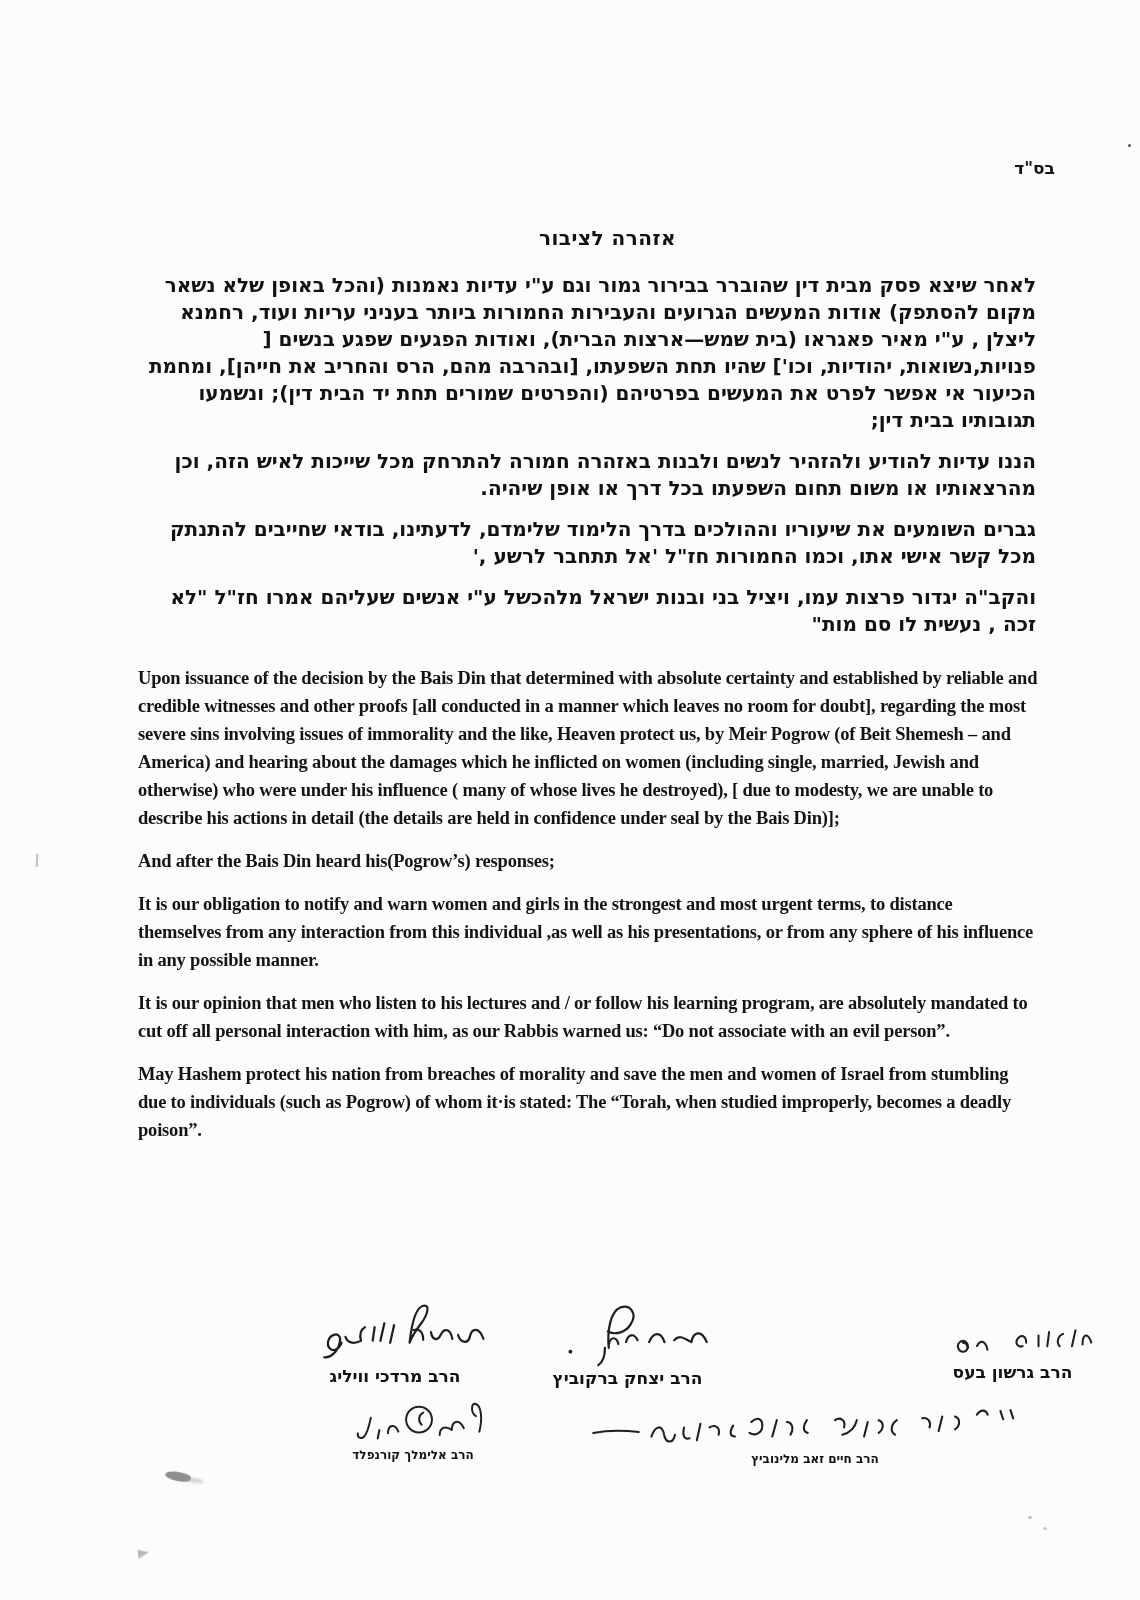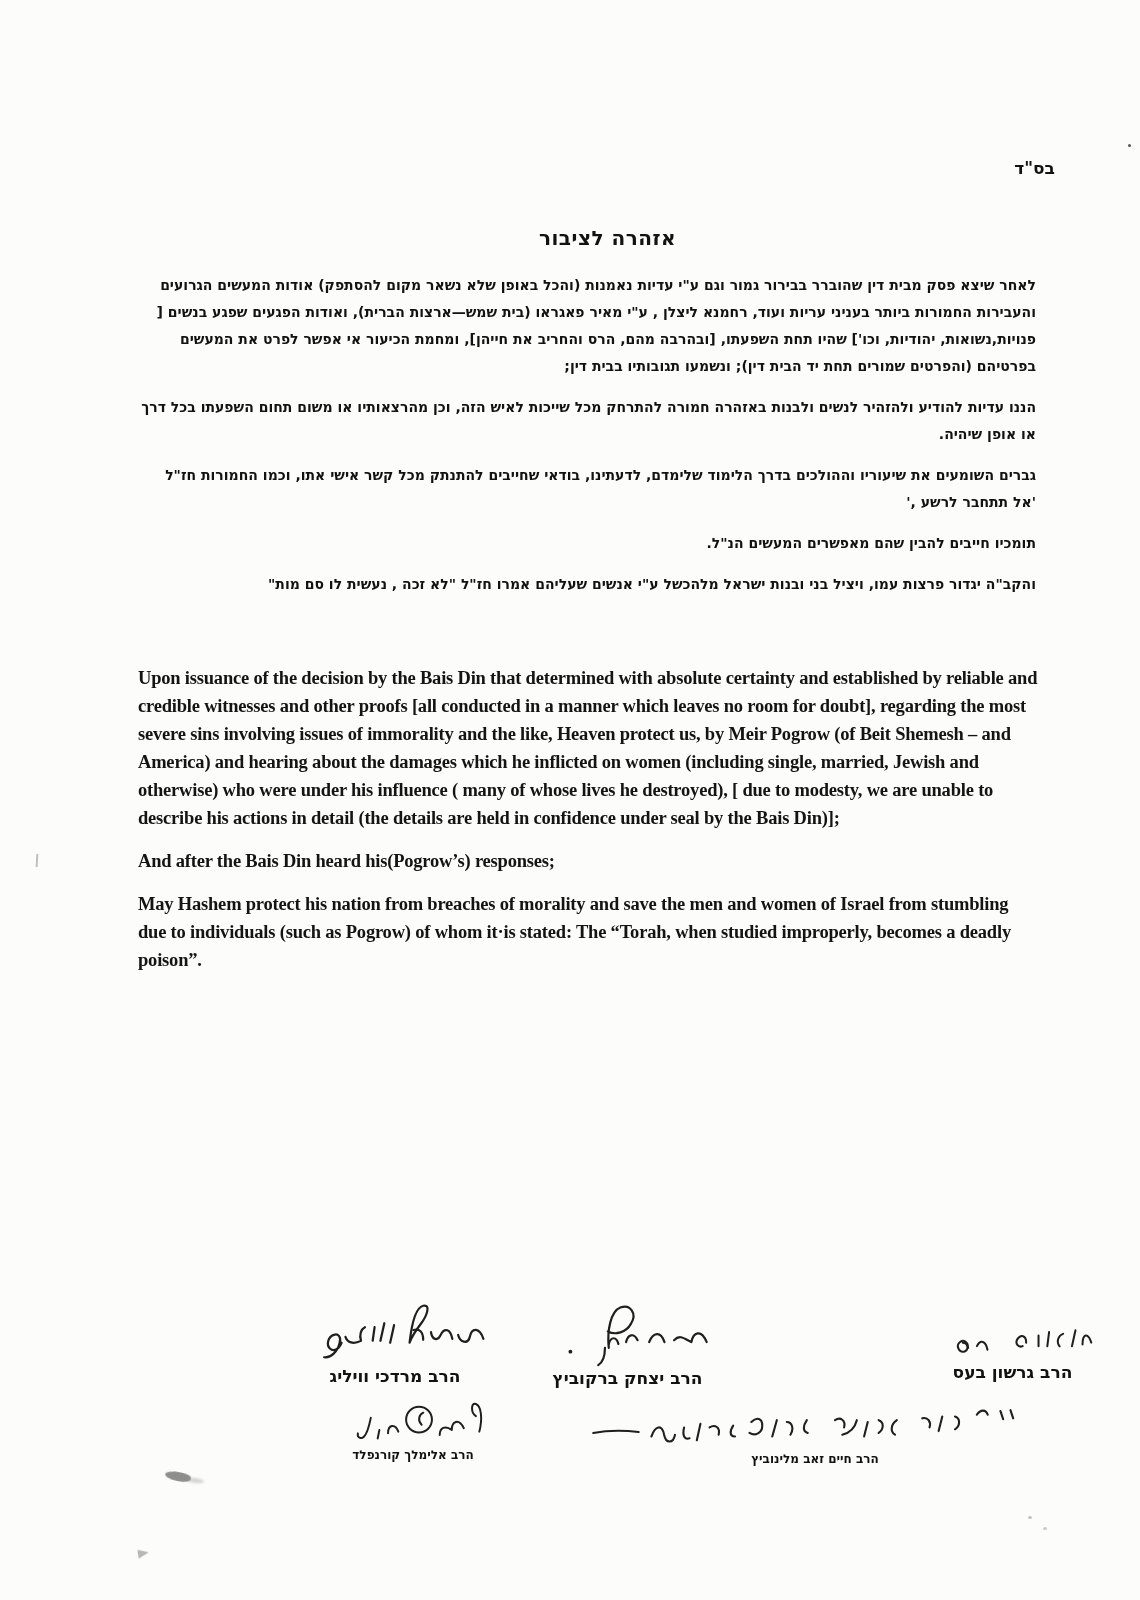--- a/index.html
+++ b/index.html
@@ -21,21 +21,21 @@
     position:absolute;left:525px;top:226px;width:165px;
     font-family:"DejaVu Sans",sans-serif;
     font-weight:bold;font-size:20px;direction:rtl;text-align:center;
     letter-spacing:.5px;
   }
   
   .hebrew-section{
     position:absolute;left:138px;top:272px;width:898px;
     direction:rtl;
     font-family:"DejaVu Sans",sans-serif;
-    font-weight:bold;font-size:14px;line-height:27px;
+    font-weight:bold;font-size:20px;line-height:27px;
     text-align:right;
   }
   .hebrew-section p{margin:0 0 14px 0;}
   
   .english-section{
     position:absolute;left:138px;top:664px;width:900px;
     font-family:"Liberation Sans",sans-serif;
     font-weight:bold;font-size:18.5px;line-height:28px;
     letter-spacing:-0.2px;text-align:left;color:#141414;
   }
@@ -77,27 +77,28 @@
 
 <div class="page">
 
   <div class="bsd">בס"ד</div>
   <div class="doc-title">אזהרה לציבור</div>
 
   <div class="hebrew-section" lang="he" dir="rtl">
     <p>לאחר שיצא פסק מבית דין שהוברר בבירור גמור וגם ע"י עדיות נאמנות  (והכל באופן שלא נשאר מקום להסתפק) אודות המעשים הגרועים והעבירות החמורות ביותר בעניני עריות ועוד, רחמנא ליצלן , ע"י מאיר פאגראו (בית שמש—ארצות הברית), ואודות הפגעים שפגע בנשים [ פנויות,נשואות, יהודיות, וכו'] שהיו תחת השפעתו, [ובהרבה מהם, הרס והחריב את חייהן], ומחמת הכיעור אי אפשר לפרט את המעשים בפרטיהם (והפרטים שמורים תחת יד הבית דין); ונשמעו תגובותיו בבית דין;</p>
     <p>הננו עדיות להודיע ולהזהיר לנשים ולבנות באזהרה חמורה להתרחק מכל שייכות לאיש הזה, וכן מהרצאותיו או משום תחום השפעתו בכל דרך או אופן שיהיה.</p>
     <p>גברים השומעים את שיעוריו וההולכים בדרך הלימוד שלימדם, לדעתינו, בודאי שחייבים להתנתק מכל קשר אישי אתו, וכמו החמורות חז"ל 'אל תתחבר לרשע ,'</p>
-    <p>תומכיו חייבים להבין שהם מאפשרים המעשים הנ"ל.</p>
     <p>והקב"ה יגדור פרצות עמו, ויציל בני ובנות ישראל מלהכשל ע"י אנשים שעליהם אמרו חז"ל  "לא זכה , נעשית לו סם מות"</p>
   </div>
 
   <div class="english-section" lang="en">
     <p>Upon issuance of the decision by the Bais Din that  determined with absolute certainty and established by reliable and credible witnesses and other proofs [all conducted in a manner which leaves no room for doubt],  regarding the  most severe sins involving issues of immorality and the like, Heaven protect us, by Meir Pogrow (of Beit Shemesh – and America) and hearing about the  damages which he inflicted on women (including single, married, Jewish and otherwise) who were under his influence ( many of whose lives he  destroyed), [ due to modesty, we are unable to describe his actions in detail (the details are held in confidence under seal by the Bais Din)];</p>
     <p>And after the Bais Din heard his(Pogrow’s) responses;</p>
+    <p>It is our obligation to notify and warn women and girls in the strongest and most urgent terms, to distance themselves from any interaction from this individual  ,as well as his presentations, or from any sphere of his influence in any possible manner.</p>
+    <p>It is our opinion that men who listen to his lectures and / or follow his learning program, are absolutely mandated to cut off all personal interaction with him, as our Rabbis warned us: “Do not associate with an evil person”.</p>
     <p>May Hashem protect his nation from breaches of morality and save the men and women of Israel from stumbling due to individuals (such as Pogrow) of whom it·is stated: The “Torah, when studied improperly, becomes a deadly poison”.</p>
   </div>
 
   <div class="sig" style="left:295px;top:1298px;width:200px;">
     <svg width="195" height="68" viewBox="0 0 195 70">
       <path class="ink" d="M188,42 c-4,-12 -12,-12 -14,-2 c-2,8 -10,6 -12,-2 m-6,4 c-2,-10 -8,-12 -12,-4 c-3,7 -9,5 -10,-3 m-8,8 c0,-8 -4,-12 -10,-10"></path>
       <path class="ink" d="M112,46 c2,-18 6,-36 14,-38 c8,-2 4,10 -2,18 c-6,8 -10,14 -12,20"></path>
       <path class="ink" d="M96,28 l-4,18 M86,26 l-4,18 M76,30 l-2,14"></path>
       <path class="ink" d="M66,30 c-4,2 -6,8 -4,14 c-8,4 -14,2 -16,-4 m-4,6 c-2,6 -8,10 -12,6 c-4,-4 -2,-12 4,-14 c4,-2 8,2 6,8 c-2,9 -9,16 -16,15"></path>
     </svg>

